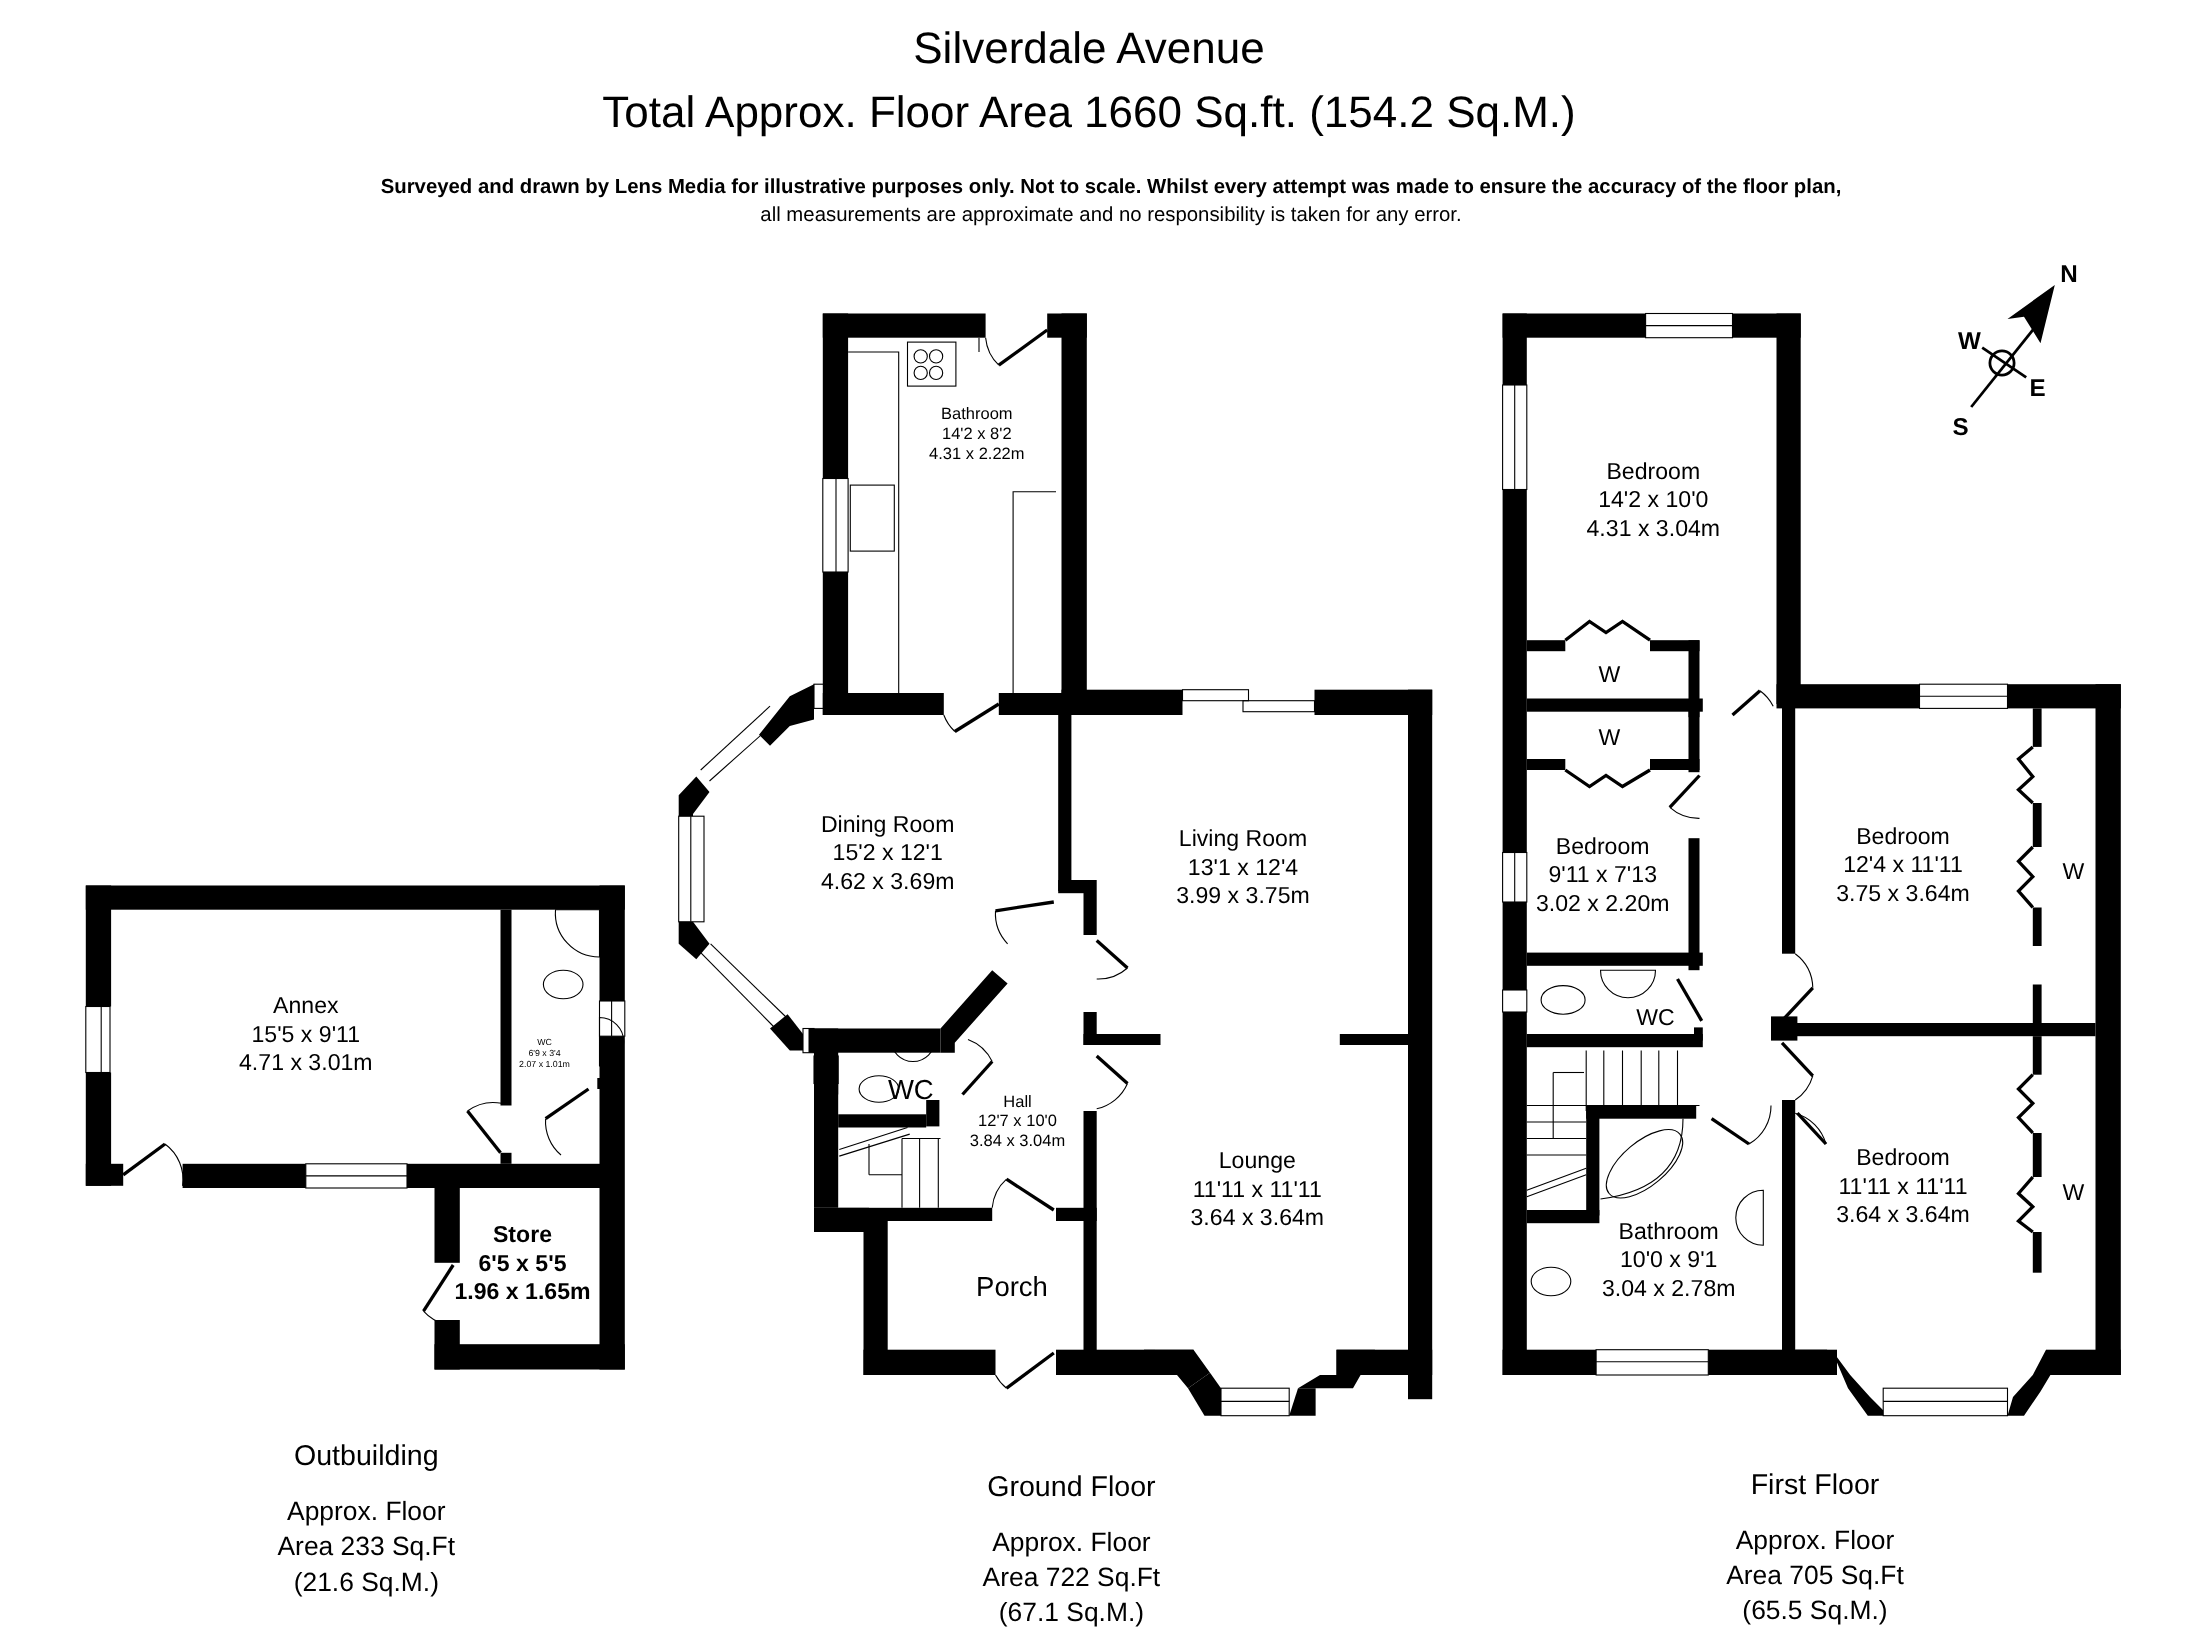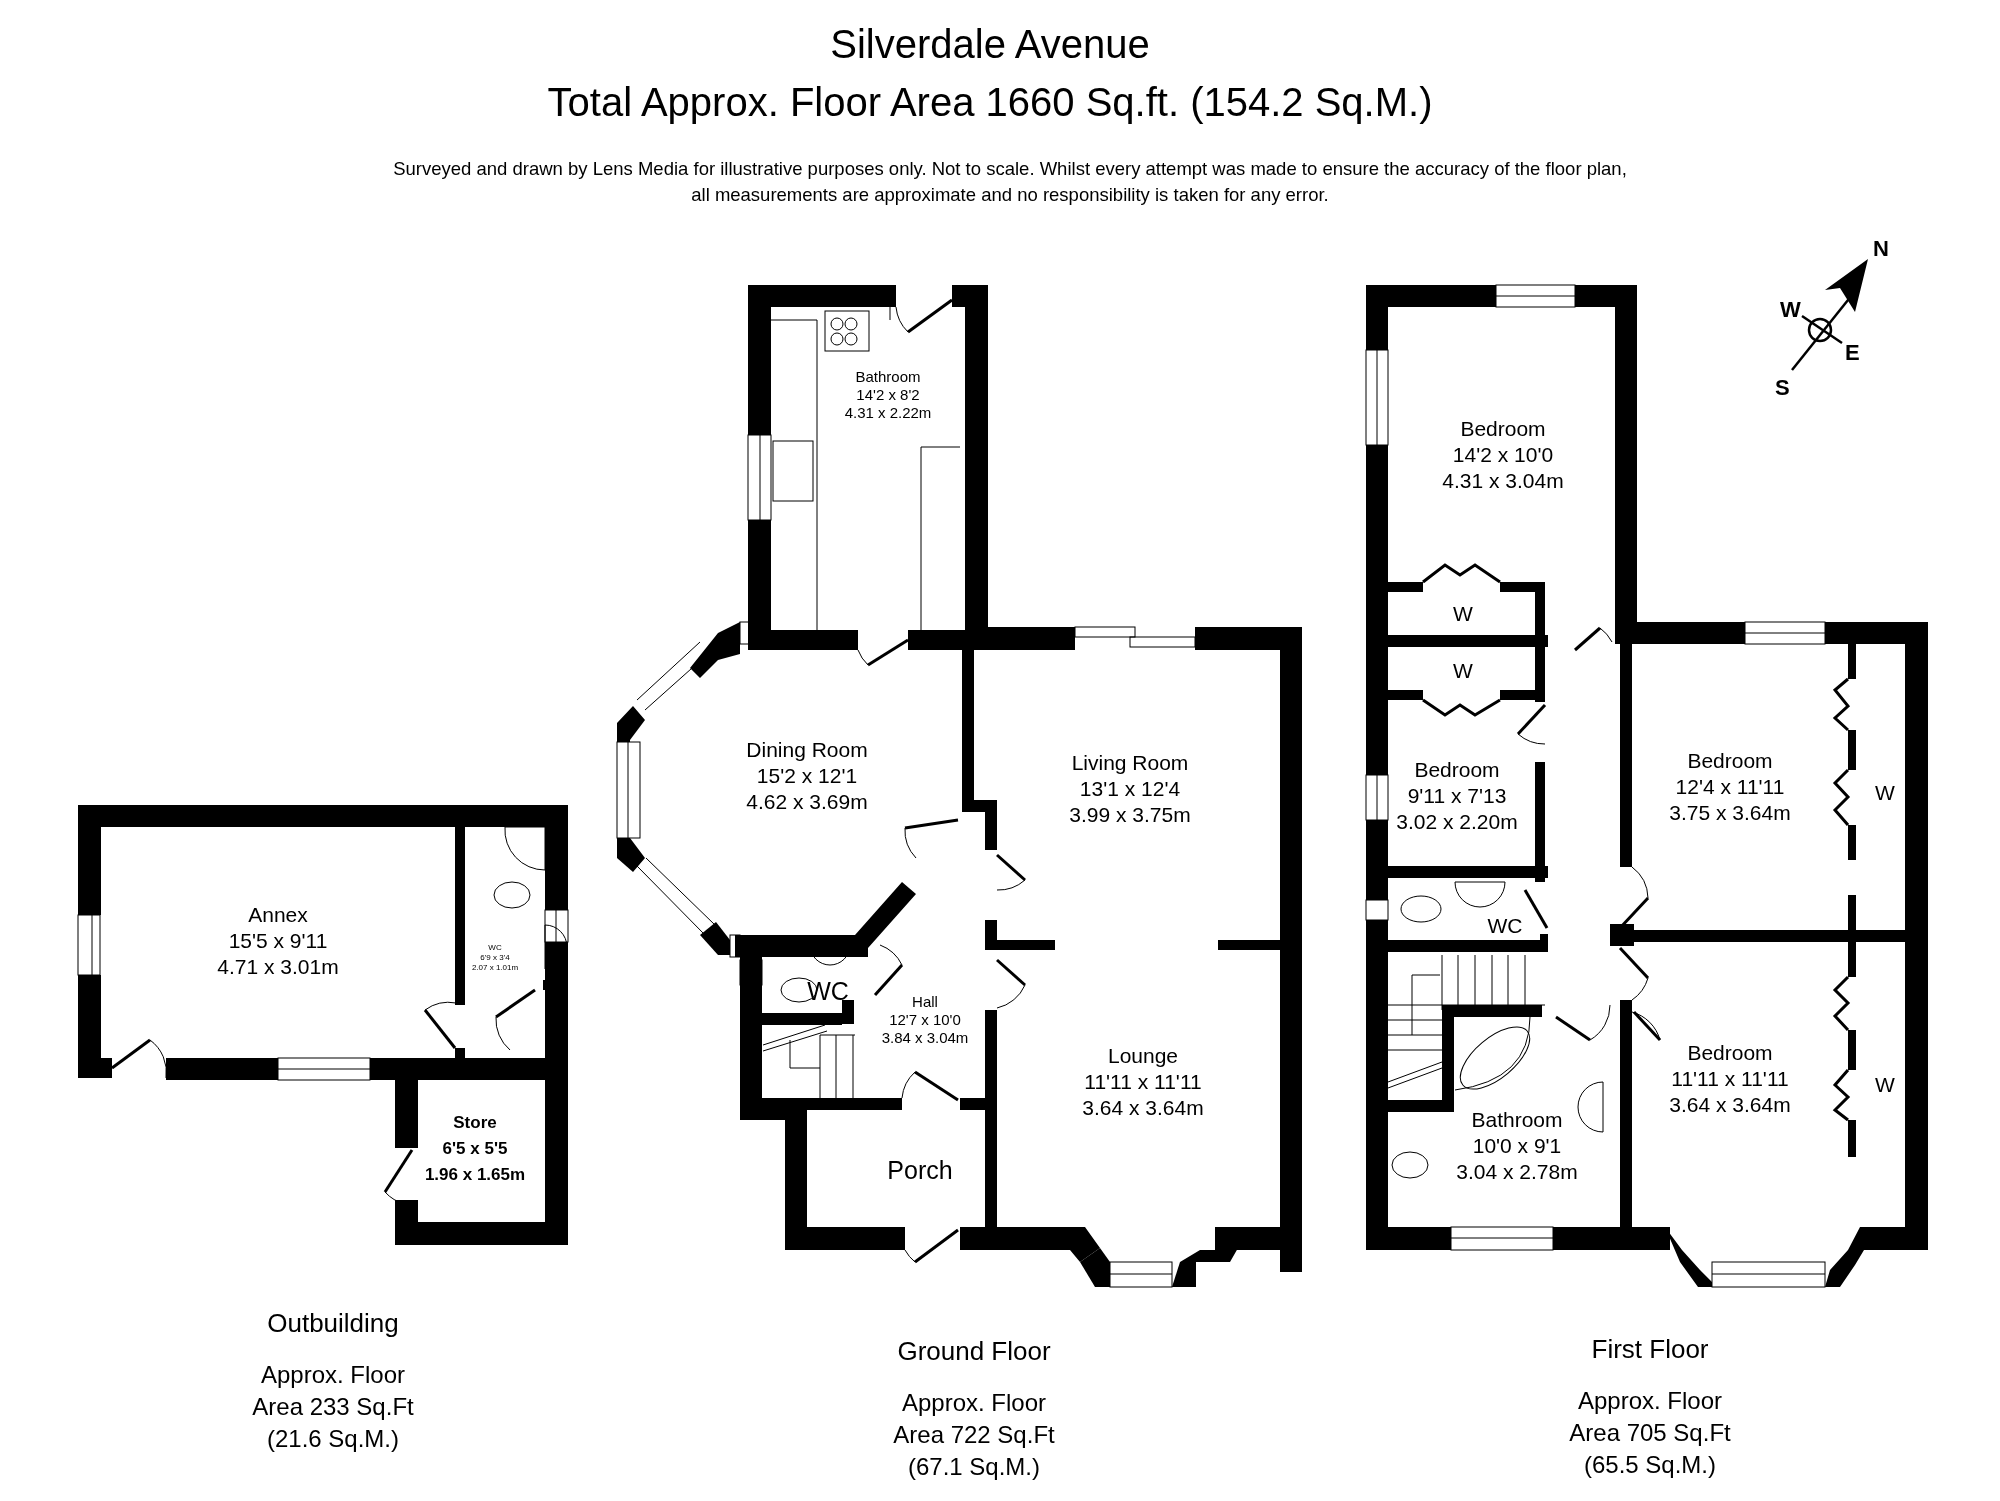--- a/index.html
+++ b/index.html
@@ -3,27 +3,27 @@
 <meta charset="utf-8">
 <style>
   html, body { margin:0; padding:0; background:#ffffff; }
   body { width:2000px; height:1501px; position:relative; overflow:hidden;
          font-family:"Liberation Sans", sans-serif; color:#000; }
   .abs { position:absolute; }
   .center { transform:translateX(-50%); text-align:center; white-space:nowrap; }
   #title { left:990px; top:22px; font-size:40px; }
   #subtitle { left:990px; top:80px; font-size:40px; }
   .disc { font-size:18.5px; left:1010px; }
-  #disc1 { top:158px; }
+  #disc1 { top:158px;font-weight:bold; }
   #disc2 { top:184px; }
   svg#plan { position:absolute; left:0; top:0; }
   .room { position:absolute; transform:translateX(-50%); text-align:center; white-space:nowrap; font-size:21px; line-height:26px; }
   .room.small { font-size:15px; line-height:18px; }
   .room.tiny { font-size:8px; line-height:10px; }
-  .room.bold { font-weight:bold; font-size:17px; line-height:26px; }
+  .room.bold { font-weight:bold; font-size:21px; line-height:26px; }
   .room.big { font-size:25px; }
   .caption { position:absolute; transform:translateX(-50%); text-align:center; white-space:nowrap; font-size:24px; line-height:32px; }
   .caption .head { font-size:26px; margin-bottom:20px; }
   .compass-label { position:absolute; font-weight:bold; font-size:22px; }
 </style>
 </head>
 <body>
 
 <div id="title" class="abs center">Silverdale Avenue</div>
 <div id="subtitle" class="abs center">Total Approx. Floor Area 1660 Sq.ft. (154.2 Sq.M.)</div>

